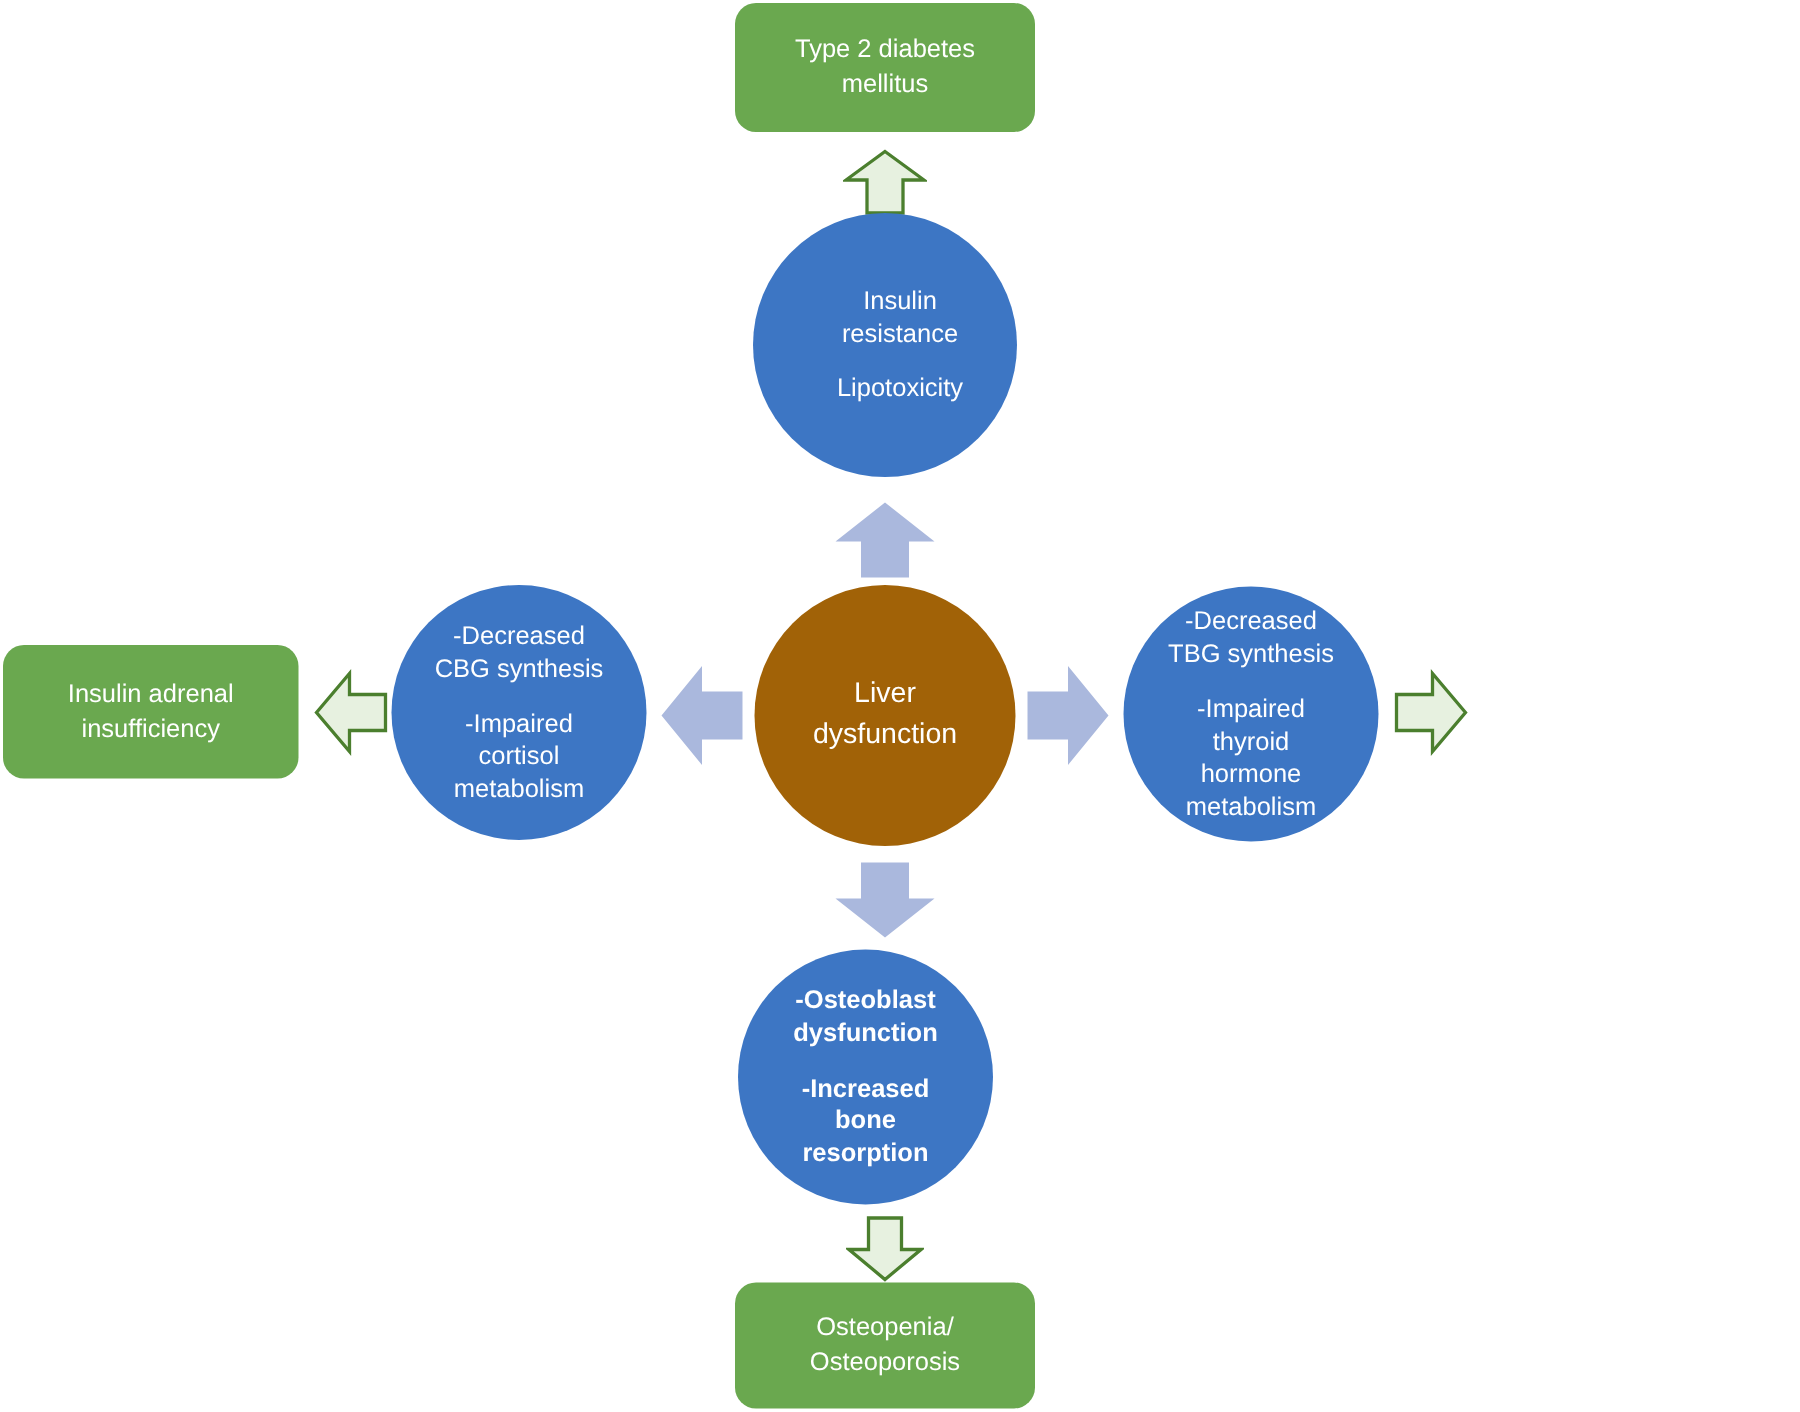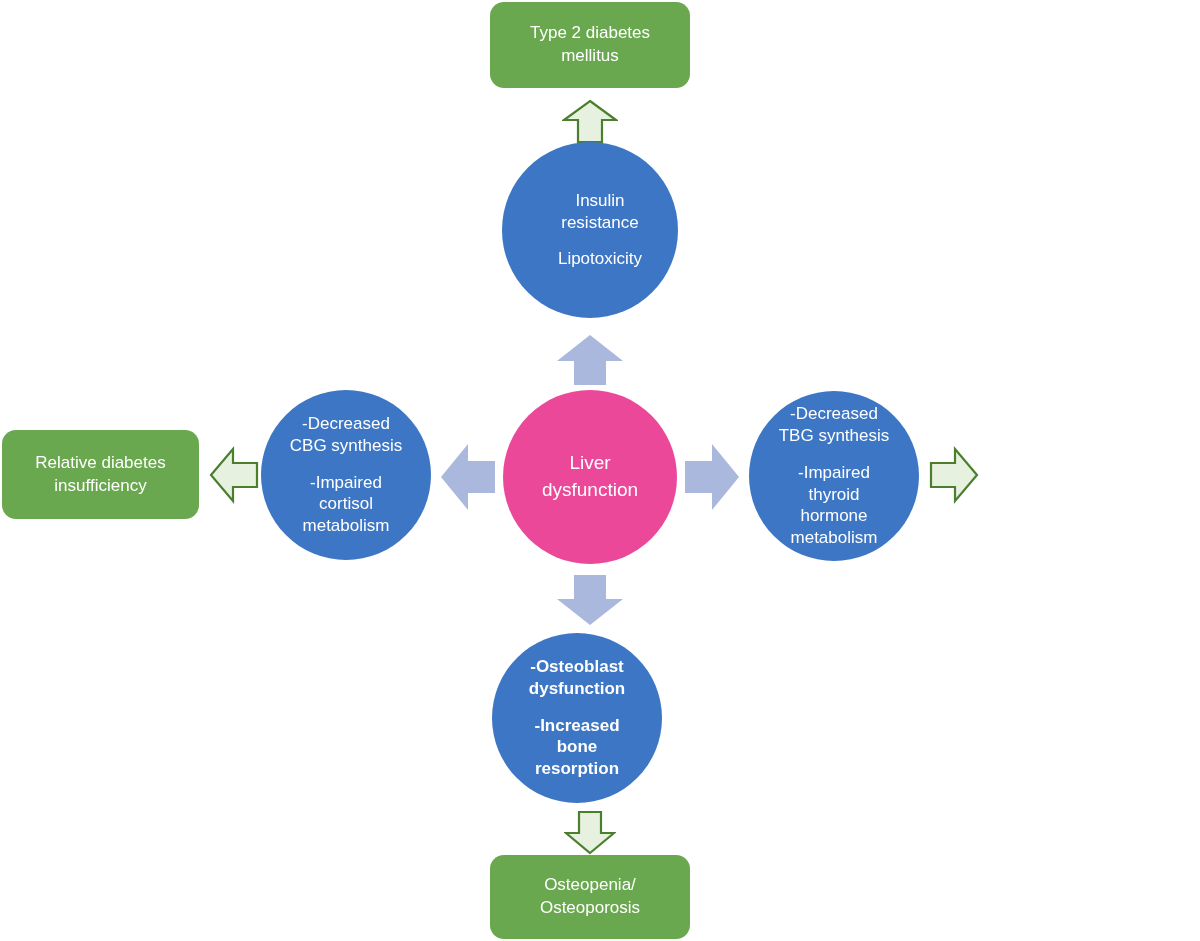--- a/index.html
+++ b/index.html
@@ -35,21 +35,21 @@
     position: absolute;
     border-radius: 50%;
     display: flex;
     align-items: center;
     justify-content: center;
     text-align: center;
     color: #ffffff;
     box-sizing: border-box;
   }
   .circle-blue { background: #3d76c4; }
-  .circle-orange { background: #ec4899; justify-content: flex-end; }
+  .circle-orange { background: #a16207; justify-content: flex-end; }
   .circle .lines {
     display: flex;
     flex-direction: column;
     align-items: center;
     justify-content: center;
     width: 100%;
   }
   .circle .para {
     font-size: 17px;
     line-height: 1.28;
@@ -116,21 +116,21 @@
     </div>
   </div>
 
   <div class="arrow" style="left:209px; top:446px; width:50px; height:58px;">
     <svg viewBox="0 0 50 58" preserveAspectRatio="none">
       <polygon points="2,29 24,3 24,17 48,17 48,41 24,41 24,55" fill="#e7f1e0" stroke="#4b7f2e" stroke-width="2.2" stroke-linejoin="miter"></polygon>
     </svg>
   </div>
 
   <div class="outcome-box" style="left:2px; top:430px; width:197px; height:89px;">
-    <span style="white-space:pre-line">Relative diabetes
+    <span style="white-space:pre-line">Insulin adrenal
 insufficiency</span>
   </div>
 
   <div class="arrow" style="left:684px; top:443px; width:56px; height:68px;">
     <svg viewBox="0 0 56 68" preserveAspectRatio="none">
       <polygon points="55,34 28,1 28,18 1,18 1,50 28,50 28,67" fill="#aab8dd"></polygon>
     </svg>
   </div>
 
   <div class="circle circle-blue" style="left:749px; top:391px; width:170px; height:170px;">

